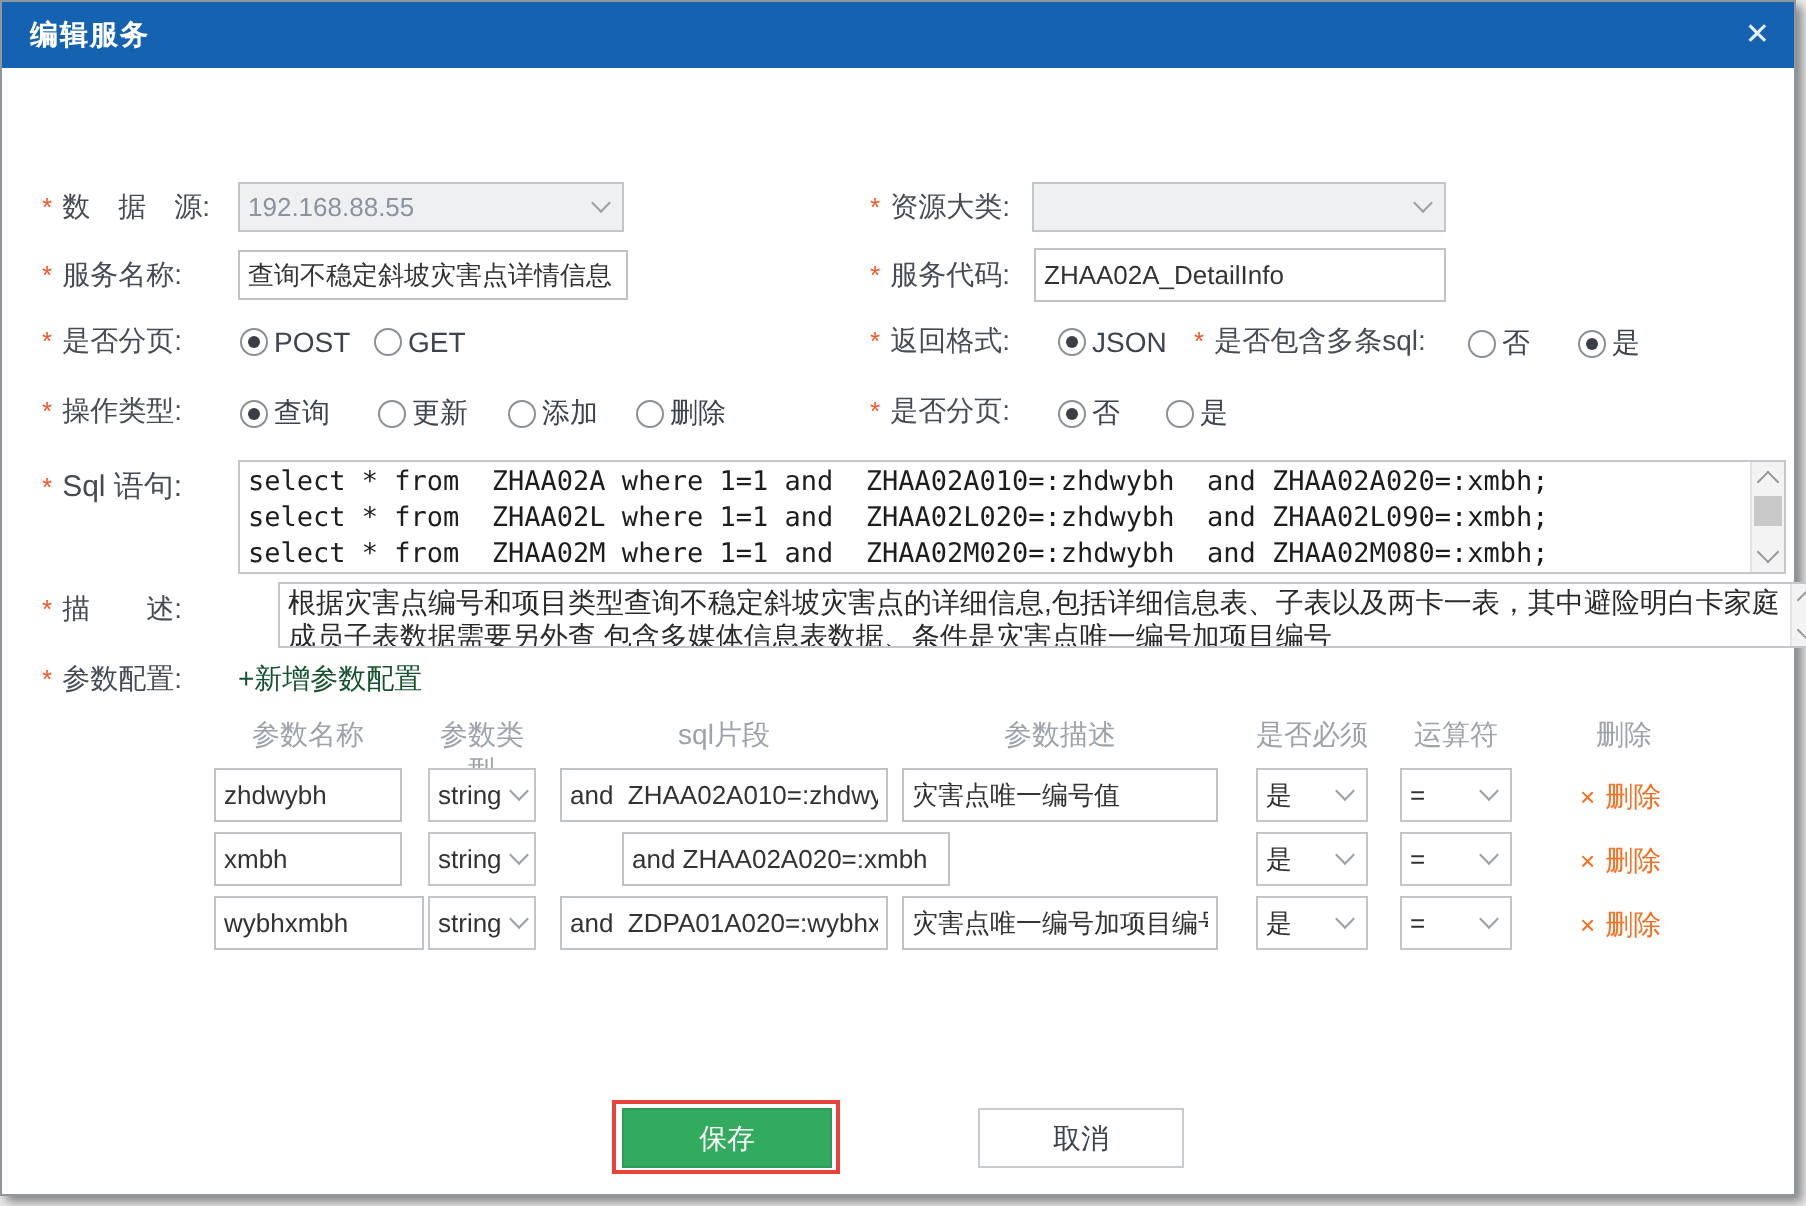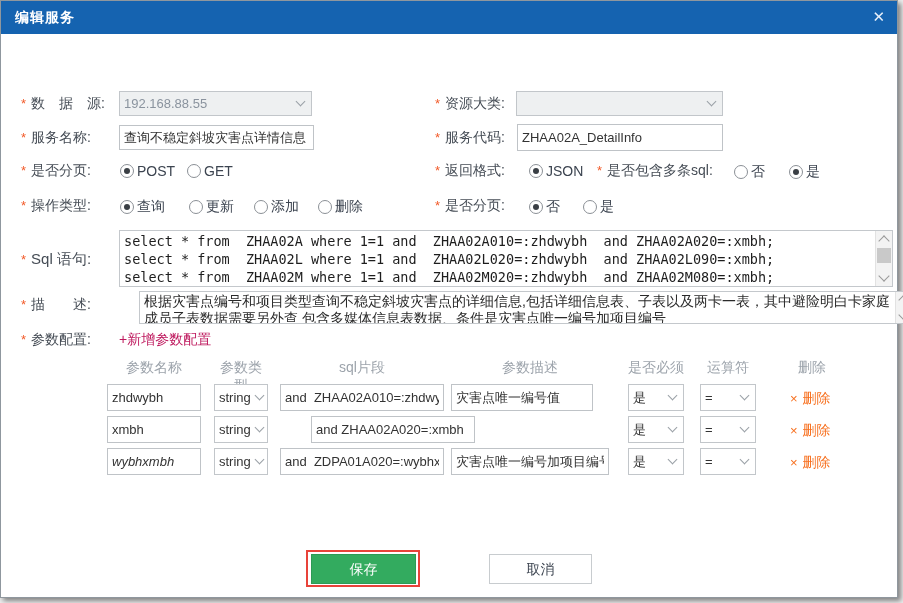--- a/index.html
+++ b/index.html
@@ -36,21 +36,21 @@
   .tabox { position:absolute; border:1px solid #c4c8cc; background:#fff; overflow:hidden; }
   .tabox .txt { position:absolute; left:4px; right:20px; top:1px; bottom:0; overflow:hidden; }
   .mono { font-family:"DejaVu Sans Mono","Liberation Mono",monospace; font-size:13.5px; line-height:18px; white-space:pre; color:#1d1d1d; }
   .desc-txt { font-size:14px; line-height:17px; color:#2a2a2a; }
   .vsb { position:absolute; right:0; top:0; bottom:0; width:17px; background:#f3f3f3; border-left:1px solid #e2e2e2; }
   .vsb .arr { position:absolute; left:4px; width:8px; height:8px; border-right:1px solid #999; border-bottom:1px solid #999; }
   .vsb .arr.up { top:6px; transform:rotate(-135deg); }
   .vsb .arr.dn { bottom:6px; transform:rotate(45deg); }
   .vsb .thumb { position:absolute; left:1px; width:14px; background:#c9c9c9; }
 
-  .link { color:#be185d; font-size:14px; cursor:pointer; }
+  .link { color:#14532d; font-size:14px; cursor:pointer; }
 
   
   .phead { position:absolute; font-size:14px; color:#9ca3ab; text-align:center; }
   .del { position:absolute; font-size:14px; color:#f7701f; cursor:pointer; }
   .del .x { margin-right:5px; font-size:13px; }
 
   
   .btn { position:absolute; height:30px; font-size:14px; text-align:center; line-height:28px; cursor:pointer; }
   #savebtn { left:310px; top:553px; width:105px; background:#33ab5f; color:#fff; border:1px solid #2d9a55; }
   #cancelbtn { left:488px; top:553px; width:103px; background:#fff; color:#3c4450; border:1px solid #c8cccf; }
@@ -127,21 +127,21 @@
   <span class="flabel" style="left:434px; top:196px;"><span class="req">*</span><span>是否分页:</span></span>
   <span class="rgroup" style="left:528px; top:197px;">
     <span class="radio checked"></span>
     <span class="rlabel" style="margin-left:3px;">否</span>
   </span>
   <span class="rgroup" style="left:582px; top:197px;">
     <span class="radio"></span>
     <span class="rlabel" style="margin-left:3px;">是</span>
   </span>
 
-  <span class="flabel" style="left:20px; top:233px; font-size:15px;margin-top:16px;"><span class="req">*</span><span>Sql 语句:</span></span>
+  <span class="flabel" style="left:20px; top:233px; font-size:15px;"><span class="req">*</span><span>Sql 语句:</span></span>
   <div class="tabox" style="left:118px; top:229px; width:774px; height:57px;">
     <div class="txt mono">select * from  ZHAA02A where 1=1 and  ZHAA02A010=:zhdwybh  and ZHAA02A020=:xmbh;
 select * from  ZHAA02L where 1=1 and  ZHAA02L020=:zhdwybh  and ZHAA02L090=:xmbh;
 select * from  ZHAA02M where 1=1 and  ZHAA02M020=:zhdwybh  and ZHAA02M080=:xmbh;
 select * from  ZHAA02N where 1=1 and  ZHAA02N020=:zhdwybh  and ZHAA02N080=:xmbh;</div>
     <div class="vsb">
       <span class="arr up"></span>
       <span class="thumb" style="top:17px; height:15px;"></span>
       <span class="arr dn"></span>
     </div>
@@ -166,21 +166,21 @@
   <span class="phead" style="left:627px; top:358px; width:56px;">是否必须</span>
   <span class="phead" style="left:699px; top:358px; width:56px;">运算符</span>
   <span class="phead" style="left:783px; top:358px; width:56px;">删除</span>
 
   <input class="inp" style="left: 106px; top: 383px; width: 94px; height: 27px;" value="zhdwybh">
   <div class="sel" style="left:213px; top:383px; width:54px; height:27px;">
     <span style="overflow:hidden; width:34px;">string</span>
       <span class="chev" style="right:4px;"></span>
   </div>
   <input class="inp" style="left: 279px; top: 383px; width: 164px; height: 27px;" value="and  ZHAA02A010=:zhdwybh">
-  <input class="inp" style="left: 450px; top: 383px; width: 142px; height: 27px;" value="灾害点唯一编号值">
+  <input class="inp" style="left: 450px; top: 383px; width: 158px; height: 27px;" value="灾害点唯一编号值">
   <div class="sel" style="left:627px; top:383px; width:56px; height:27px;">
     <span>是</span>
       <span class="chev"></span>
   </div>
   <div class="sel" style="left:699px; top:383px; width:56px; height:27px;">
     <span>=</span>
       <span class="chev"></span>
   </div>
   <span class="del" style="left:789px; top:389px;"><span class="x">×</span><span>删除</span></span>
 
@@ -193,21 +193,21 @@
   <div class="sel" style="left:627px; top:415px; width:56px; height:27px;">
     <span>是</span>
       <span class="chev"></span>
   </div>
   <div class="sel" style="left:699px; top:415px; width:56px; height:27px;">
     <span>=</span>
       <span class="chev"></span>
   </div>
   <span class="del" style="left:789px; top:421px;"><span class="x">×</span><span>删除</span></span>
 
-  <input class="inp" style="left: 106px; top: 447px; width: 94px; height: 27px; font-style: italic;" value="wybhxmbh">
+  <input class="inp" style="left: 106px; top: 447px; width: 105px; height: 27px;" value="wybhxmbh">
   <div class="sel" style="left:213px; top:447px; width:54px; height:27px;">
     <span style="overflow:hidden; width:34px;">string</span>
       <span class="chev" style="right:4px;"></span>
   </div>
   <input class="inp" style="left: 279px; top: 447px; width: 164px; height: 27px;" value="and  ZDPA01A020=:wybhxmbh">
   <input class="inp" style="left: 450px; top: 447px; width: 158px; height: 27px;" value="灾害点唯一编号加项目编号">
   <div class="sel" style="left:627px; top:447px; width:56px; height:27px;">
     <span>是</span>
       <span class="chev"></span>
   </div>

